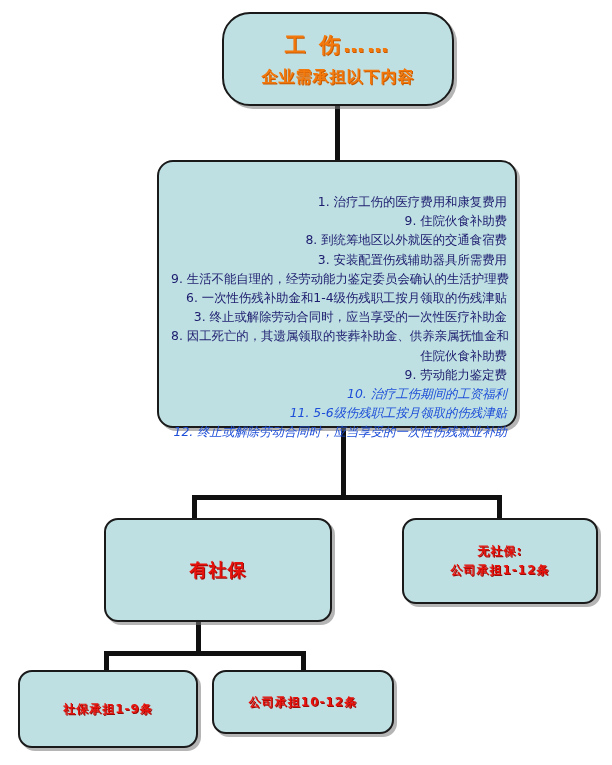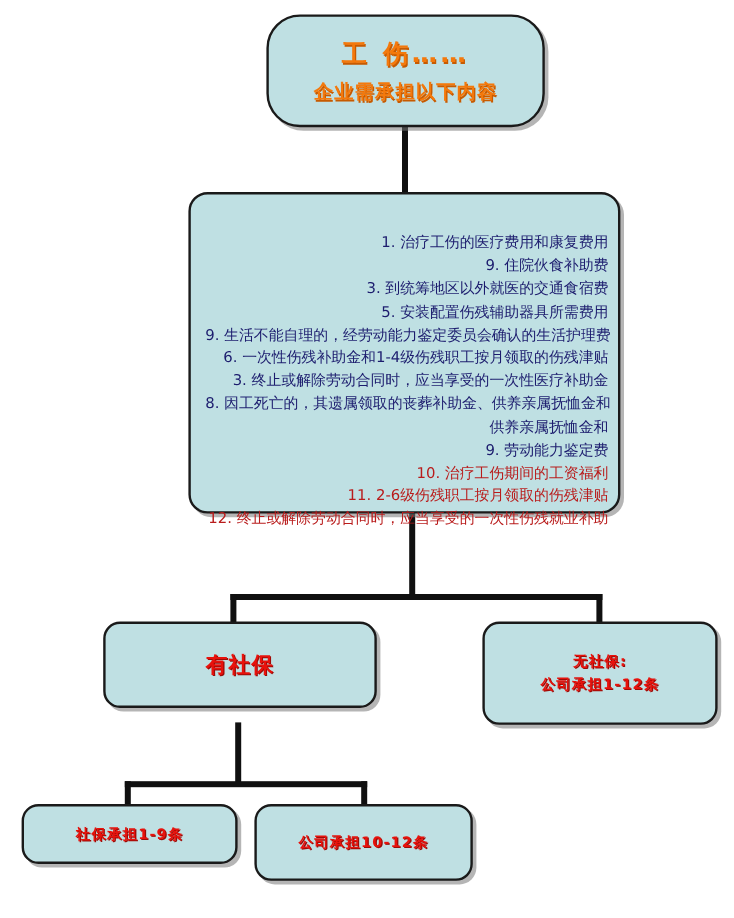--- a/index.html
+++ b/index.html
@@ -76,45 +76,46 @@
     padding: 0;
     width: 100%;
   }
   .content-list li {
     font-size: 12.4px;
     line-height: 19.2px;
     color: #1c1c6e;
     white-space: nowrap;
   }
   .content-list li.alt {
-    color: #b91c1c;
+    color: #1d4ed8;
+    font-style: italic;
   }
   .content-list li.cont {
     padding-left: 0px;
   }
   
   #node-has-si {
-    left: 86px;
+    left: 104px;
     top: 518px;
     width: 228px;
-    height: 72px;
+    height: 104px;
   }
   #node-no-si {
     left: 402px;
     top: 518px;
     width: 196px;
     height: 86px;
     gap: 2px;
   }
   
   #node-si-covers {
     left: 18px;
     top: 670px;
     width: 180px;
-    height: 50px;
+    height: 78px;
   }
   #node-company-covers {
     left: 212px;
     top: 670px;
     width: 182px;
     height: 64px;
     text-align: right;
   }
   .red-label {
     color: #e8120c;
@@ -165,30 +166,30 @@
 
   <div class="node shadow" id="title-node">
     <div class="title-line title-line-1">工 伤……</div>
     <div class="title-line title-line-2">企业需承担以下内容</div>
   </div>
 
   <div class="node shadow" id="content-node">
     <ul class="content-list">
       <li>1. 治疗工伤的医疗费用和康复费用</li>
       <li>9. 住院伙食补助费</li>
-      <li>3. 到统筹地区以外就医的交通食宿费</li>
-      <li>5. 安装配置伤残辅助器具所需费用</li>
+      <li>8. 到统筹地区以外就医的交通食宿费</li>
+      <li>3. 安装配置伤残辅助器具所需费用</li>
       <li>9. 生活不能自理的，经劳动能力鉴定委员会确认的生活护理费</li>
       <li>6. 一次性伤残补助金和1-4级伤残职工按月领取的伤残津贴</li>
       <li>3. 终止或解除劳动合同时，应当享受的一次性医疗补助金</li>
       <li>8. 因工死亡的，其遗属领取的丧葬补助金、供养亲属抚恤金和</li>
-      <li class="cont">供养亲属抚恤金和</li>
+      <li class="cont">住院伙食补助费</li>
       <li>9. 劳动能力鉴定费</li>
       <li class="alt">10. 治疗工伤期间的工资福利</li>
-      <li class="alt">11. 2-6级伤残职工按月领取的伤残津贴</li>
+      <li class="alt">11. 5-6级伤残职工按月领取的伤残津贴</li>
       <li class="alt">12. 终止或解除劳动合同时，应当享受的一次性伤残就业补助</li>
     </ul>
   </div>
 
   <div class="node shadow" id="node-has-si">
     <div class="red-label">有社保</div>
   </div>
 
   <div class="node shadow" id="node-no-si">
     <div class="red-label sm">无社保:</div>

